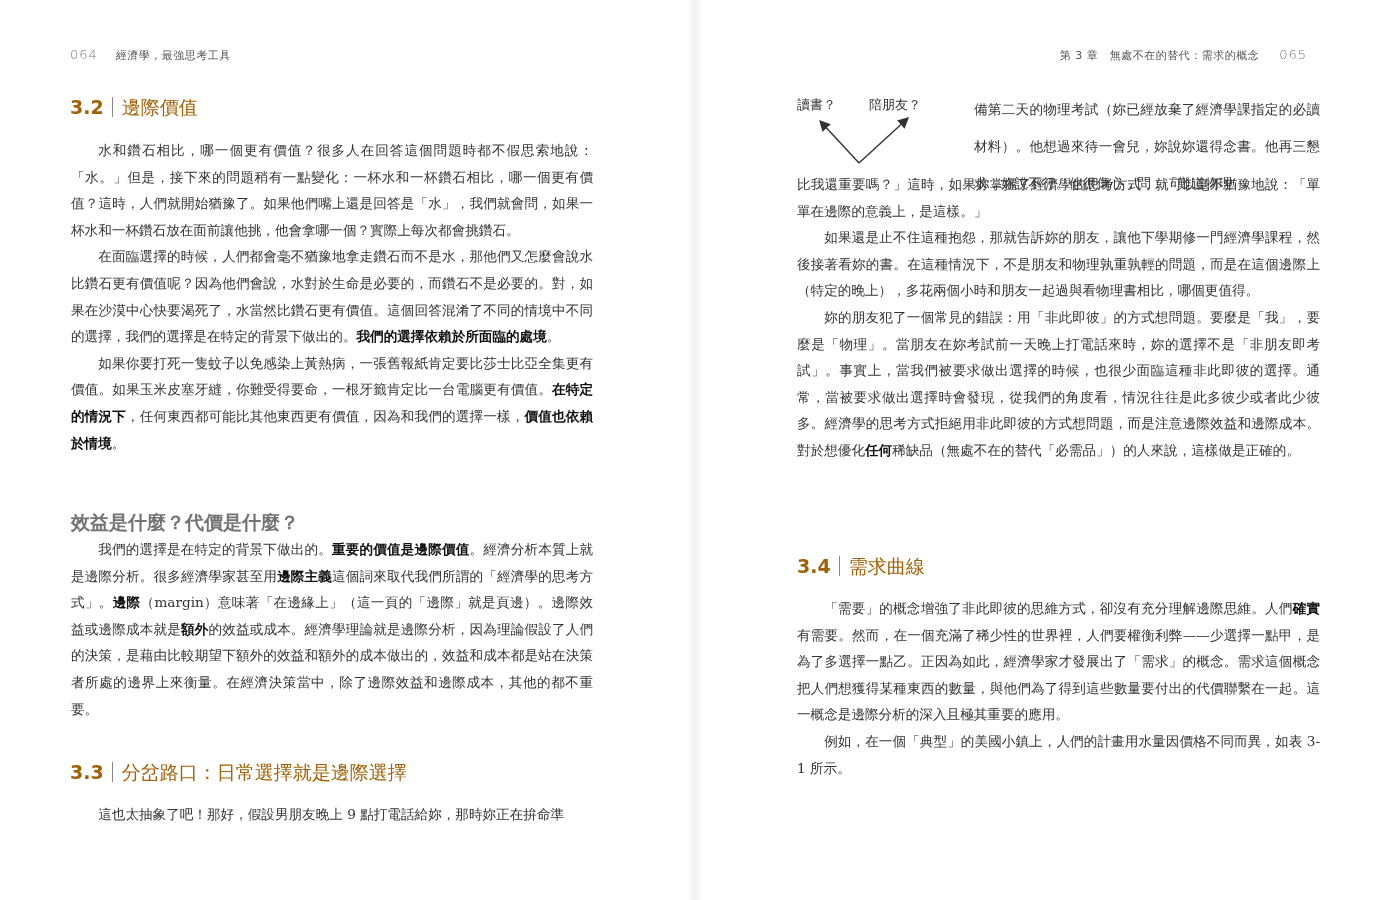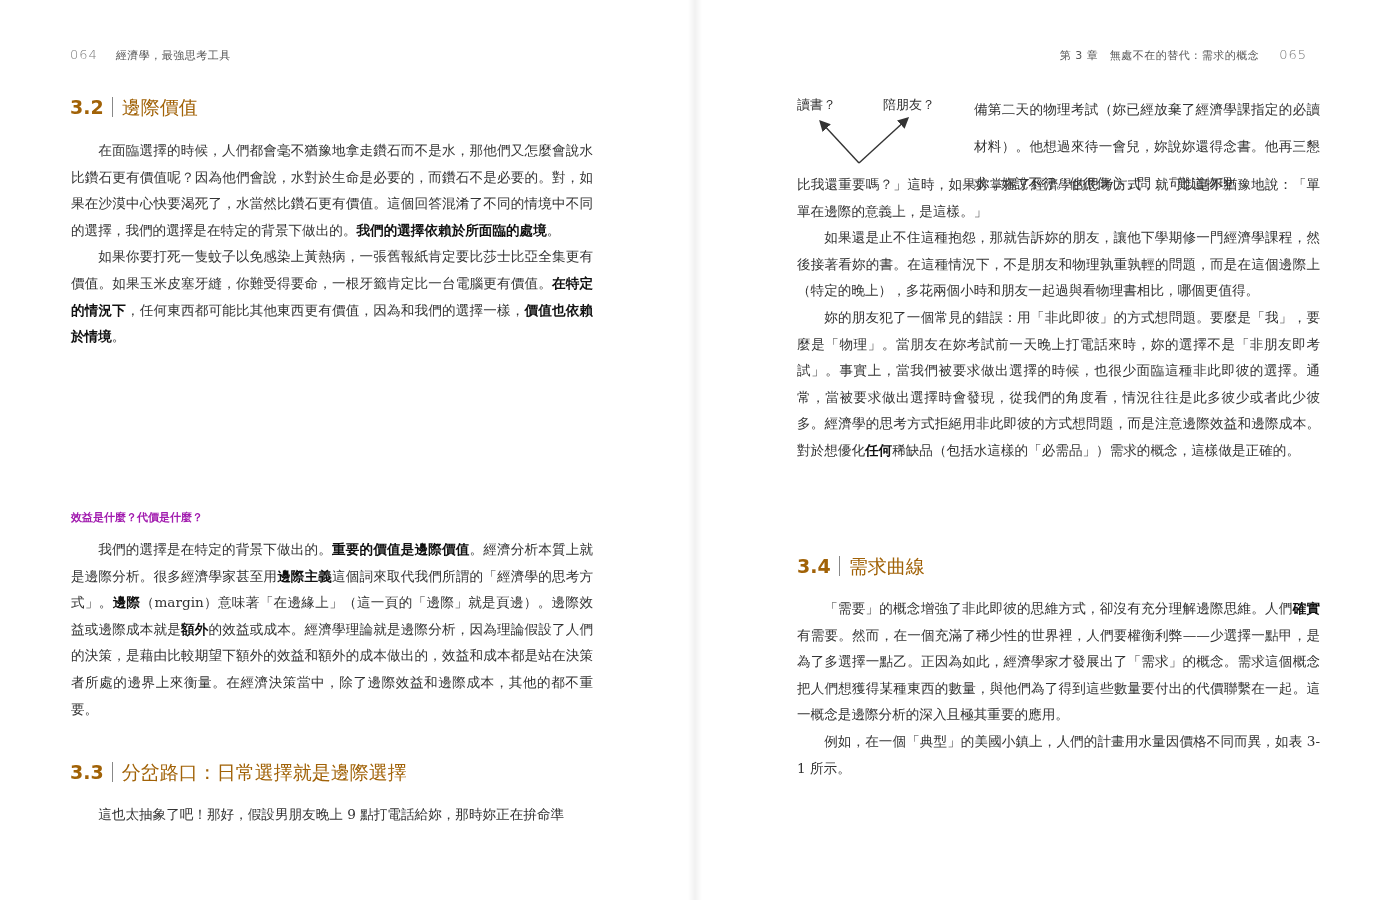--- a/index.html
+++ b/index.html
@@ -23,45 +23,46 @@
   .sec .bar { display:inline-block; width:1px; height:20px; background:#888;
               margin:0 9px 0 8px; vertical-align:-3px; }
   .body { position:absolute; font-size:13.6px; line-height:26.6px; color:#333;
           text-align:justify; }
   .left .body { left:71px; width:522px; }
   .right .body { left:797px; left:103px; width:523px; }
   .p { margin:0; text-indent:2em; }
   .p.noindent { text-indent:0; }
   b, .bold { font-weight:bold; color:#111; }
   .subhead { position:absolute; left:71px; font-family:"DejaVu Sans","Liberation Sans",sans-serif;
-             font-size:11px; font-weight:bold; color:#a21caf; }
+             font-size:19px; font-weight:bold; color:#737373; }
   .diagram { position:absolute; left:103px; top:94px; width:170px; height:80px;
              font-family:"DejaVu Sans","Liberation Sans",sans-serif; font-size:13px; color:#333; }
   .diagram .lbl1 { position:absolute; left:0; top:2px; }
-  .diagram .lbl2 { position:absolute; left:86px; top:2px; }
+  .diagram .lbl2 { position:absolute; left:72px; top:2px; }
   .diagram svg { position:absolute; left:0; top:0; }
   .wrap-text { position:absolute; left:280px; top:91px; width:346px;
                font-size:13.6px; line-height:37px; color:#333; text-align:justify; }
 </style>
 </head>
 <body>
 
 <div class="gutter"></div>
 
 <div class="page left">
   <div class="runhead">
     <span class="num">064</span>
     <span>經濟學，最強思考工具</span>
   </div>
 
   <div class="sec" style="left:70px; top:95px;">
     <span class="n">3.2</span><span class="bar"></span><span>邊際價值</span>
   </div>
 
   <div class="body" style="top:137px;">
+    <p class="p">水和鑽石相比，哪一個更有價值？很多人在回答這個問題時都不假思索地說：「水。」但是，接下來的問題稍有一點變化：一杯水和一杯鑽石相比，哪一個更有價值？這時，人們就開始猶豫了。如果他們嘴上還是回答是「水」，我們就會問，如果一杯水和一杯鑽石放在面前讓他挑，他會拿哪一個？實際上每次都會挑鑽石。</p>
     <p class="p"><span>在面臨選擇的時候，人們都會毫不猶豫地拿走鑽石而不是水，那他們又怎麼會說水比鑽石更有價值呢？因為他們會說，水對於生命是必要的，而鑽石不是必要的。對，如果在沙漠中心快要渴死了，水當然比鑽石更有價值。這個回答混淆了不同的情境中不同的選擇，我們的選擇是在特定的背景下做出的。</span><b>我們的選擇依賴於所面臨的處境</b><span>。</span></p>
     <p class="p"><span>如果你要打死一隻蚊子以免感染上黃熱病，一張舊報紙肯定要比莎士比亞全集更有價值。如果玉米皮塞牙縫，你難受得要命，一根牙籤肯定比一台電腦更有價值。</span><b>在特定的情況下</b><span>，任何東西都可能比其他東西更有價值，因為和我們的選擇一樣，</span><b>價值也依賴於情境</b><span>。</span></p>
   </div>
 
   <div class="subhead" style="top:510px;">效益是什麼？代價是什麼？</div>
 
   <div class="body" style="top:536px;">
     <p class="p"><span>我們的選擇是在特定的背景下做出的。</span><b>重要的價值是邊際價值</b><span>。經濟分析本質上就是邊際分析。很多經濟學家甚至用</span><b>邊際主義</b><span>這個詞來取代我們所謂的「經濟學的思考方式」。</span><b>邊際</b><span>（margin）意味著「在邊緣上」（這一頁的「邊際」就是頁邊）。邊際效益或邊際成本就是</span><b>額外</b><span>的效益或成本。經濟學理論就是邊際分析，因為理論假設了人們的決策，是藉由比較期望下額外的效益和額外的成本做出的，效益和成本都是站在決策者所處的邊界上來衡量。在經濟決策當中，除了邊際效益和邊際成本，其他的都不重要。</span></p>
   </div>
 
@@ -92,21 +93,21 @@
       <line x1="62" y1="69" x2="24" y2="28" stroke="#333" stroke-width="1.4" marker-end="url(#ah)"></line>
       <line x1="62" y1="69" x2="110" y2="25" stroke="#333" stroke-width="1.4" marker-end="url(#ah)"></line>
     </svg>
   </div>
 
   <div class="wrap-text">備第二天的物理考試（妳已經放棄了經濟學課指定的必讀材料）。他想過來待一會兒，妳說妳還得念書。他再三懇求，妳說不行。他很傷心，問：「難道物理</div>
 
   <div class="body" style="top:171px;">
     <p class="p noindent">比我還重要嗎？」這時，如果妳掌握了經濟學的思考方式，就可以毫不猶豫地說：「單單在邊際的意義上，是這樣。」</p>
     <p class="p">如果還是止不住這種抱怨，那就告訴妳的朋友，讓他下學期修一門經濟學課程，然後接著看妳的書。在這種情況下，不是朋友和物理孰重孰輕的問題，而是在這個邊際上（特定的晚上），多花兩個小時和朋友一起過與看物理書相比，哪個更值得。</p>
-    <p class="p"><span>妳的朋友犯了一個常見的錯誤：用「非此即彼」的方式想問題。要麼是「我」，要麼是「物理」。當朋友在妳考試前一天晚上打電話來時，妳的選擇不是「非朋友即考試」。事實上，當我們被要求做出選擇的時候，也很少面臨這種非此即彼的選擇。通常，當被要求做出選擇時會發現，從我們的角度看，情況往往是此多彼少或者此少彼多。經濟學的思考方式拒絕用非此即彼的方式想問題，而是注意邊際效益和邊際成本。對於想優化</span><b>任何</b><span>稀缺品（包括水這樣的「必需品」）需求的概念，這樣做是正確的。</span></p>
+    <p class="p"><span>妳的朋友犯了一個常見的錯誤：用「非此即彼」的方式想問題。要麼是「我」，要麼是「物理」。當朋友在妳考試前一天晚上打電話來時，妳的選擇不是「非朋友即考試」。事實上，當我們被要求做出選擇的時候，也很少面臨這種非此即彼的選擇。通常，當被要求做出選擇時會發現，從我們的角度看，情況往往是此多彼少或者此少彼多。經濟學的思考方式拒絕用非此即彼的方式想問題，而是注意邊際效益和邊際成本。對於想優化</span><b>任何</b><span>稀缺品（無處不在的替代「必需品」）的人來說，這樣做是正確的。</span></p>
   </div>
 
   <div class="sec" style="left:103px; top:554px;">
     <span class="n">3.4</span><span class="bar"></span><span>需求曲線</span>
   </div>
 
   <div class="body" style="top:595px;">
     <p class="p"><span>「需要」的概念增強了非此即彼的思維方式，卻沒有充分理解邊際思維。人們</span><b>確實</b><span>有需要。然而，在一個充滿了稀少性的世界裡，人們要權衡利弊——少選擇一點甲，是為了多選擇一點乙。正因為如此，經濟學家才發展出了「需求」的概念。需求這個概念把人們想獲得某種東西的數量，與他們為了得到這些數量要付出的代價聯繫在一起。這一概念是邊際分析的深入且極其重要的應用。</span></p>
     <p class="p">例如，在一個「典型」的美國小鎮上，人們的計畫用水量因價格不同而異，如表 3-1 所示。</p>
   </div>

